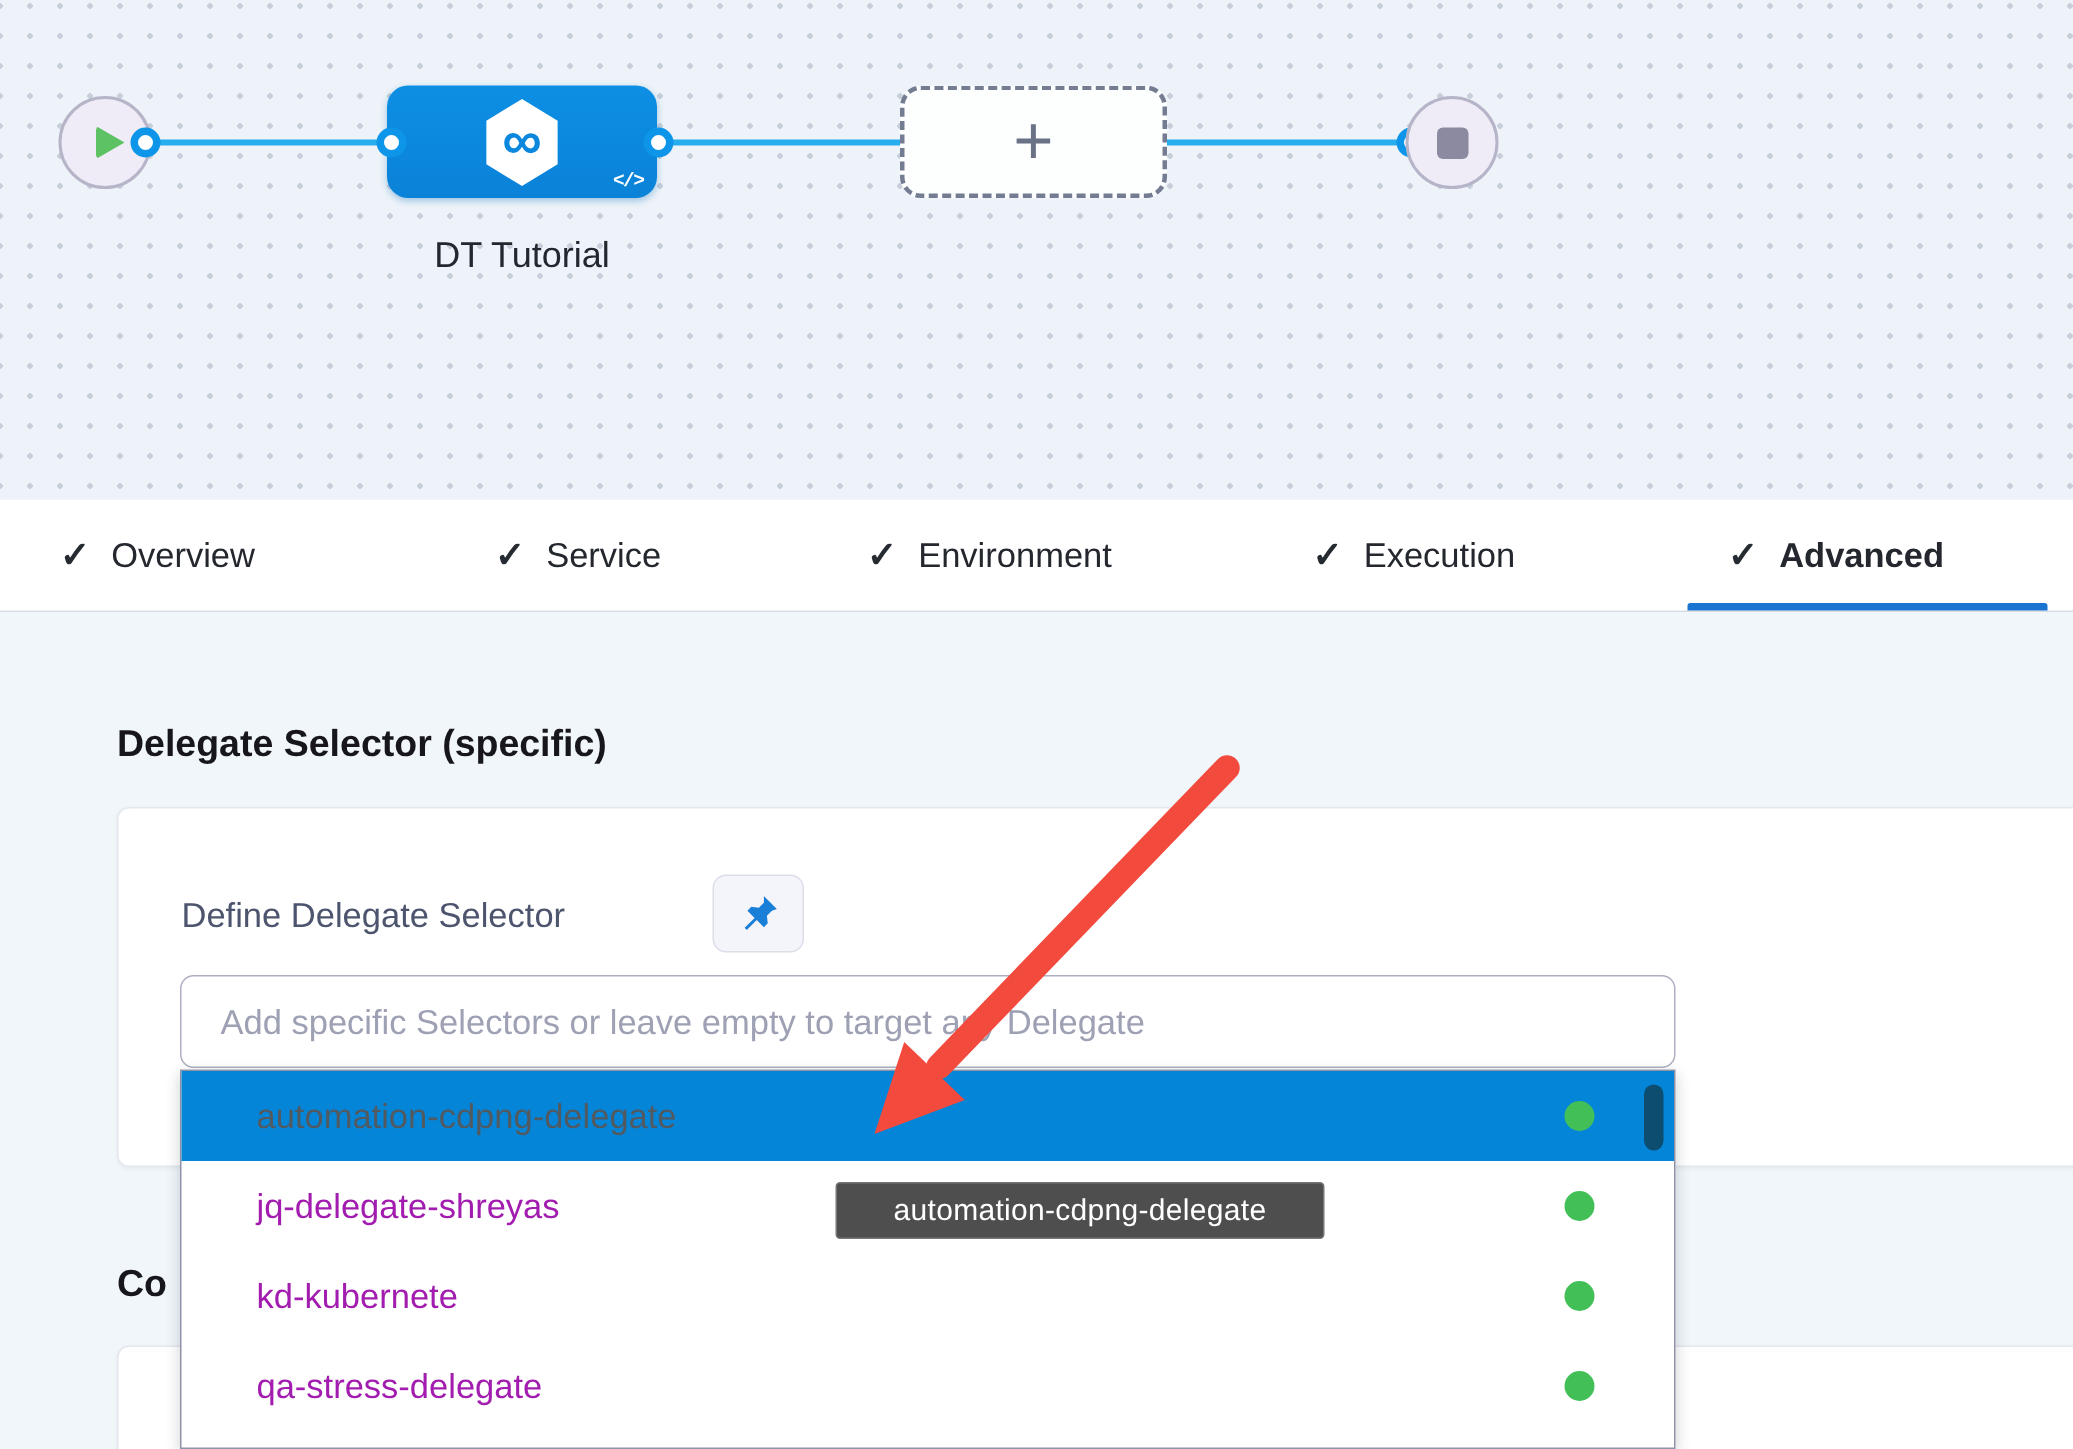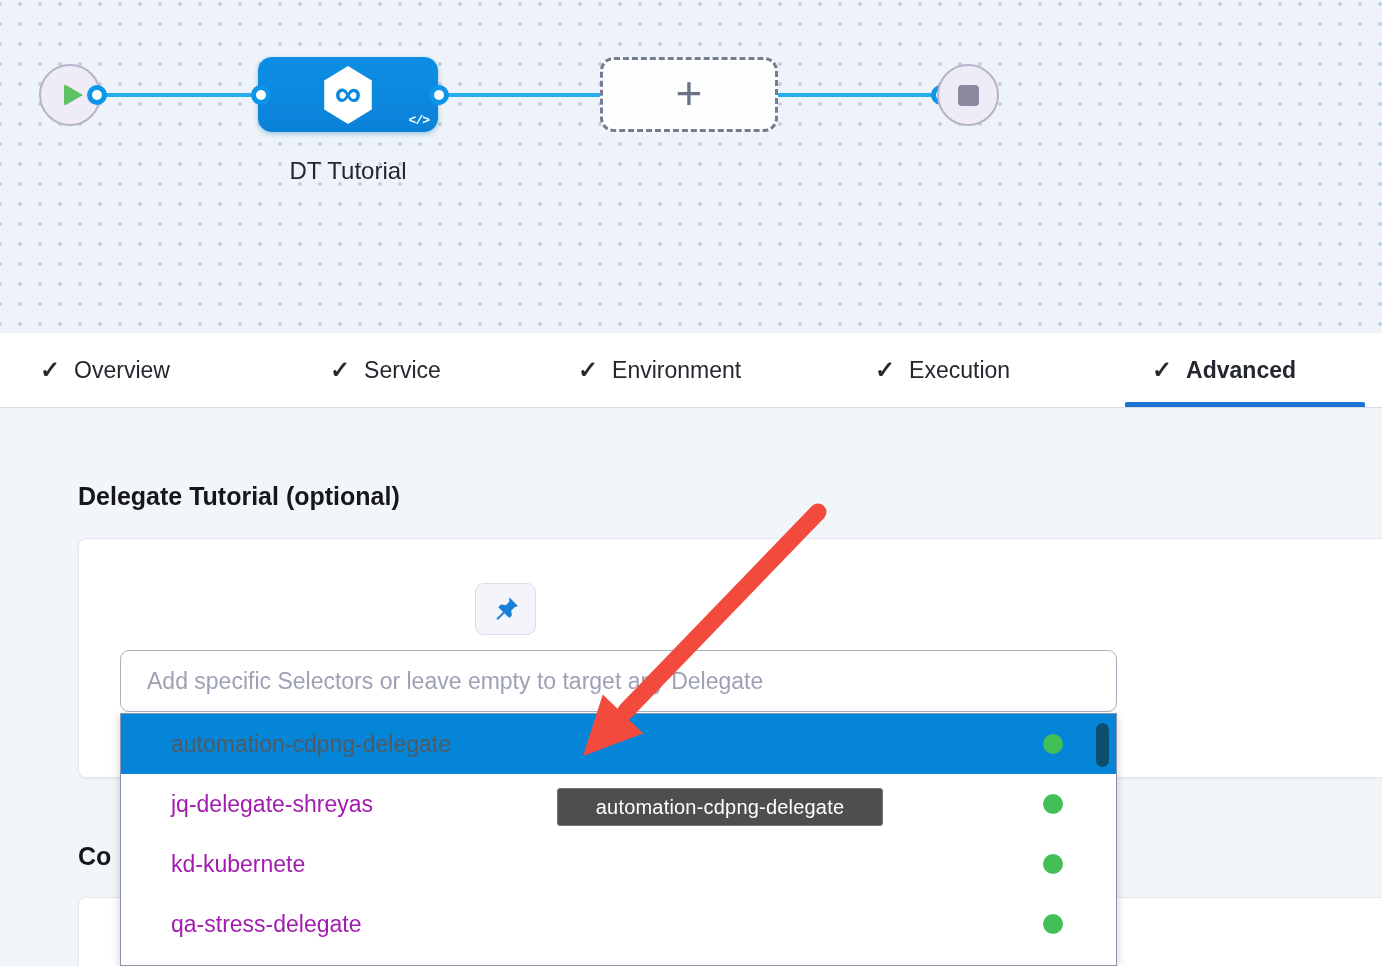--- a/index.html
+++ b/index.html
@@ -131,23 +131,24 @@
     </div>
     <div class="tab active" style="left:1152px;">
       <span class="chk">✓</span>
       <span class="lbl">Advanced</span>
     </div>
     <div id="tab-underline"></div>
   </div>
 
   <div id="content">
 
-    <div class="section-heading" id="heading-delegate">Delegate Tutorial (optional)</div>
+    <div class="section-heading" id="heading-delegate">Delegate Selector (specific)</div>
 
     <div class="card" id="card-delegate">
+      <div id="define-label">Define Delegate Selector</div>
       <div id="pin-button">
         <svg width="28" height="28" viewBox="0 0 24 24">
           <path fill="#1a7fd6" d="M14.6 1.8l7.6 7.6-2.8 1-2.9 2.9.5 4.3-2.2 2.2-4.1-4.1L5 21.4l-1.2-1.2 5.7-5.7-4.1-4.1 2.2-2.2 4.3.5 2.9-2.9 0-4z"></path>
         </svg>
       </div>
     </div>
 
     <div class="section-heading" id="heading-next">Co</div>
 
     <div class="card" id="card-next"></div>

